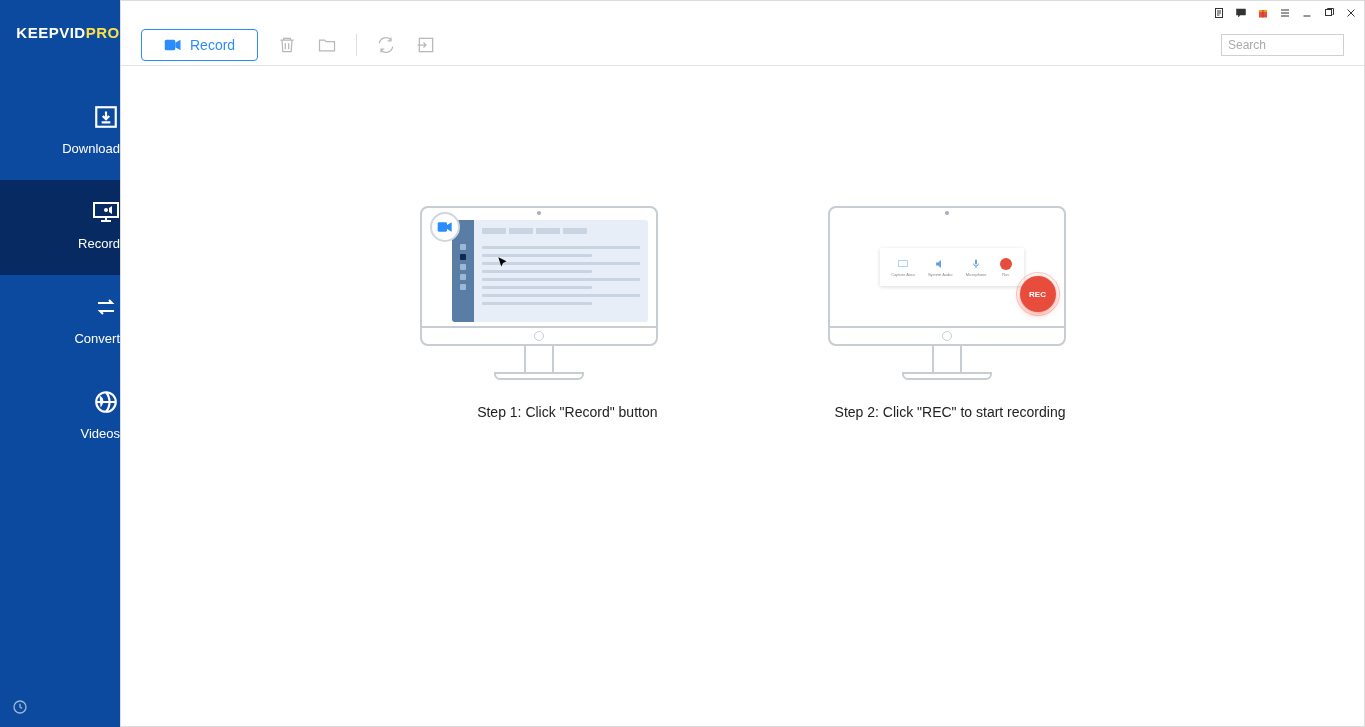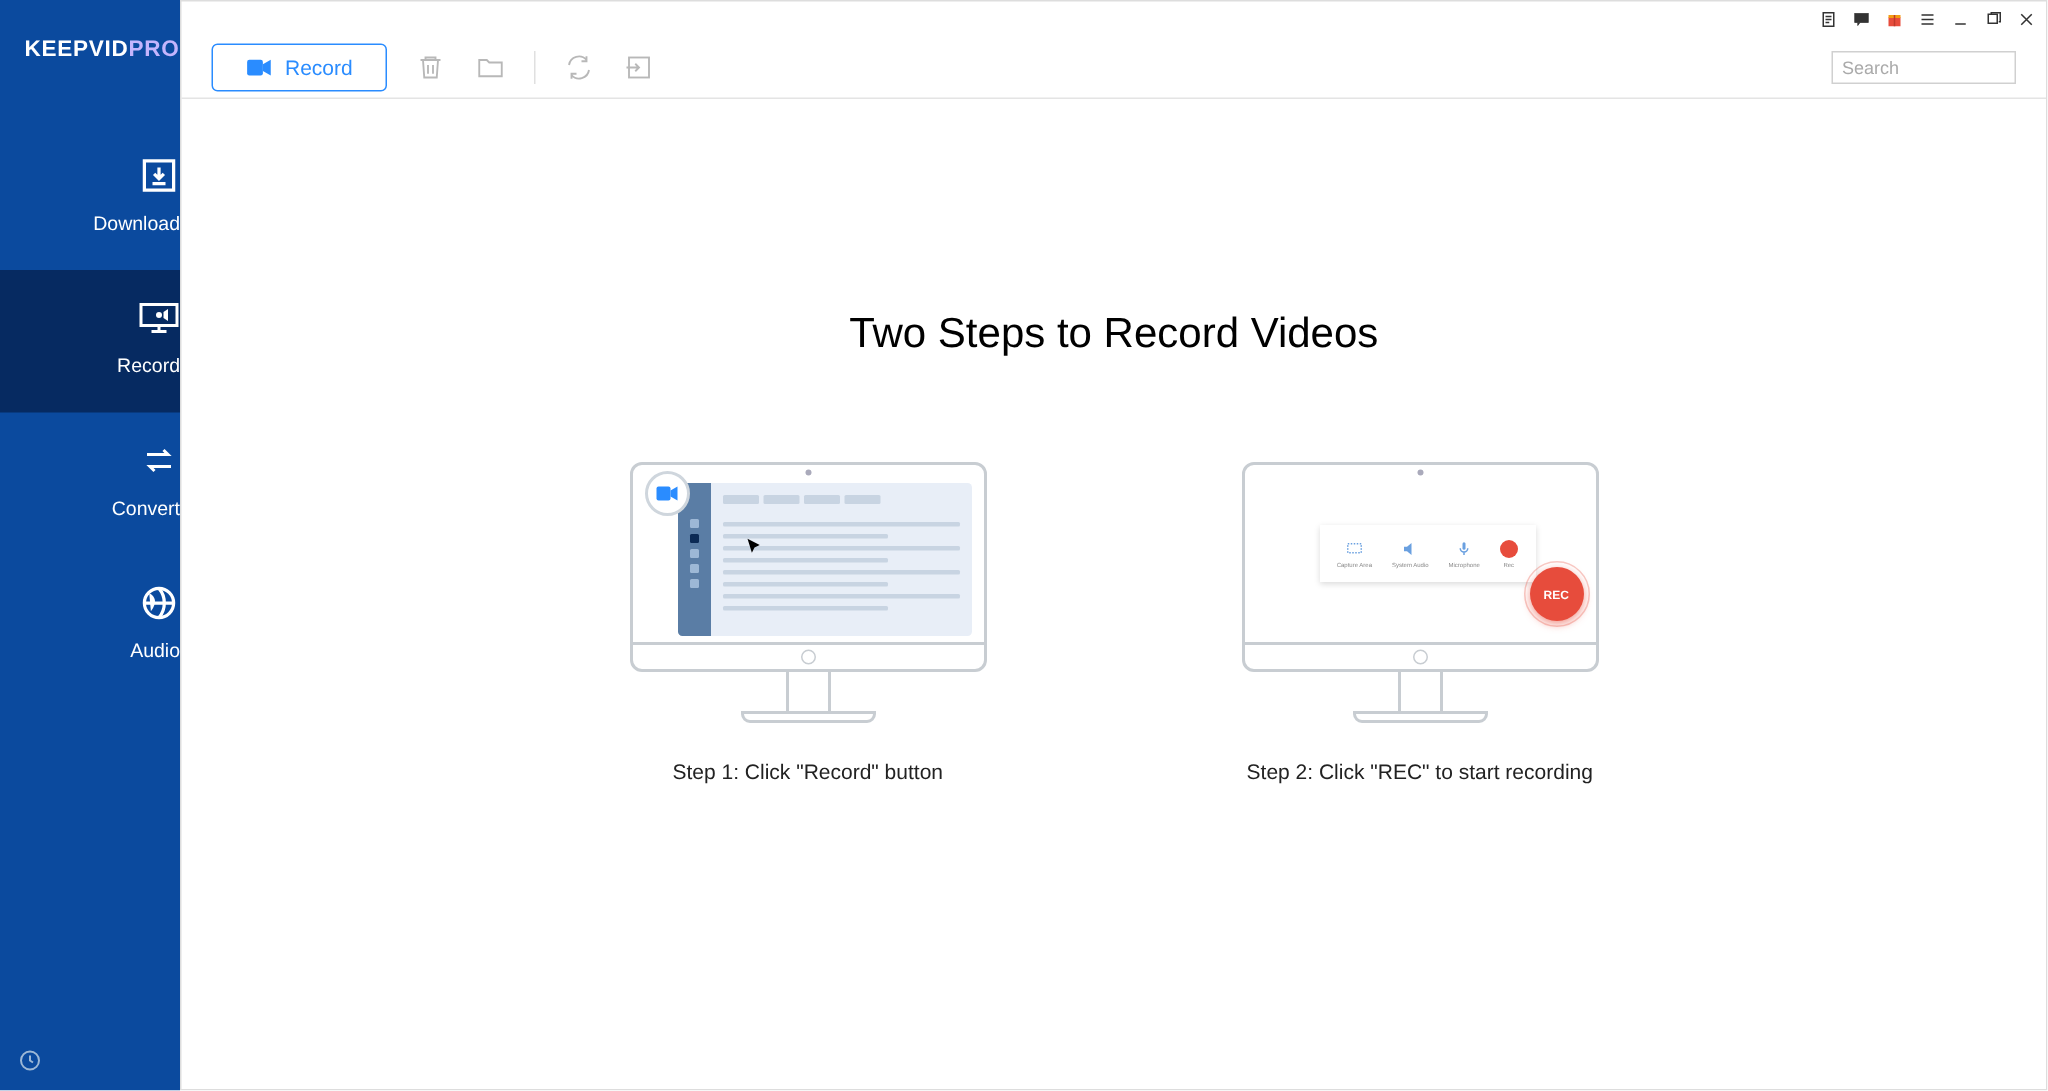--- a/index.html
+++ b/index.html
@@ -1,20 +1,20 @@
 <!DOCTYPE html>
 <html><head>
 <meta charset="utf-8">
 <style>
 * { margin: 0; padding: 0; box-sizing: border-box; font-family: Arial, sans-serif; }
 body { width: 1365px; height: 727px; display: flex; overflow: hidden; background: #fff; }
 
 .sidebar { width: 120px; background: #0b4a9e; display: flex; flex-direction: column; position: relative; }
 .logo { height: 65px; display: flex; align-items: center; justify-content: center; color: #fff; font-weight: bold; font-size: 15px; letter-spacing: 0.5px; padding-left: 16px; }
-.logo .pro { color: #c4b5fd; margin-left: 0; }
+.logo .pro { color: #fde047; margin-left: 0; }
 
 .nav { display: flex; flex-direction: column; padding-top: 20px; }
 .nav-item { display: flex; flex-direction: column; align-items: flex-end; padding: 18px 0 24px 0; color: #fff; font-size: 13px; cursor: pointer; gap: 10px; }
 .nav-item.active { background: #062a61; }
 .nav-item .icon-box { width: 28px; height: 28px; display: flex; align-items: center; justify-content: center; }
 .nav-item svg { stroke: #fff; fill: none; }
 
 .history-btn { position: absolute; bottom: 10px; left: 10px; width: 20px; height: 20px; display: flex; align-items: center; justify-content: center; cursor: pointer; }
 
 .main { flex: 1; display: flex; flex-direction: column; border: 1px solid #ddd; }
@@ -26,21 +26,21 @@
 .record-btn svg { fill: #2a8cff; }
 .tool-icon { width: 22px; height: 22px; display: flex; align-items: center; justify-content: center; cursor: pointer; }
 .tool-icon svg { stroke: #b8b8b8; fill: none; }
 .tool-sep { width: 1px; height: 22px; background: #e0e0e0; }
 .search-box { margin-left: auto; width: 123px; height: 22px; border: 1px solid #d0d0d0; padding: 0 6px; font-size: 12px; color: #999; }
 .search-box::placeholder { color: #aaa; }
 
 .content { flex: 1; display: flex; flex-direction: column; align-items: center; padding-top: 140px; }
 .headline { font-size: 28px; font-weight: normal; color: #000; margin-bottom: 70px; }
 .steps { display: flex; gap: 170px; }
-.step { display: flex; flex-direction: column; align-items: center; }
+.step { display: flex; flex-direction: column; align-items: flex-end; }
 .step-caption { margin-top: 24px; font-size: 14px; color: #222; }
 
 
 .monitor { width: 238px; }
 .screen { width: 238px; height: 140px; border: 2px solid #c8cdd2; border-radius: 8px; background: #fff; position: relative; overflow: hidden; }
 .screen-top { height: 10px; display:flex; align-items:center; justify-content:center; }
 .screen-top::before { content:""; width:4px; height:4px; background:#aab; border-radius:50%; }
 .stand-neck { width: 30px; height: 28px; background: #fff; border-left: 2px solid #c8cdd2; border-right: 2px solid #c8cdd2; margin: 0 auto; }
 .stand-base { width: 90px; height: 8px; border: 2px solid #c8cdd2; border-radius: 0 0 6px 6px; margin: -2px auto 0; }
 .screen-bottom { position:absolute; bottom:0; left:0; right:0; height:18px; border-top:2px solid #c8cdd2; display:flex; align-items:center; justify-content:center;}
@@ -106,21 +106,21 @@
       <span>Convert</span>
     </div>
     <div class="nav-item">
       <div class="icon-box">
         <svg width="26" height="26" viewBox="0 0 24 24" stroke-width="2">
             <circle cx="12" cy="12" r="9"></circle>
             <path d="M12 3a14 14 0 0 1 0 18M3 12h18" fill="none"></path>
             <path d="M6 6c4 2 5 6 1 11" fill="#fff" stroke="none"></path>
           </svg>
       </div>
-      <span>Audio</span>
+      <span>Videos</span>
     </div>
   </div>
   <div class="history-btn">
     <svg width="16" height="16" viewBox="0 0 24 24" stroke="#9db8d6" fill="none" stroke-width="2">
         <circle cx="12" cy="12" r="9"></circle>
         <path d="M12 7v5l3 2"></path>
       </svg>
   </div>
 </div>
 
@@ -195,21 +195,20 @@
     <div class="tool-icon">
         <svg width="20" height="20" viewBox="0 0 24 24" stroke-width="1.5">
           <rect x="4" y="4" width="16" height="16"></rect>
           <path d="M2 12h10M9 9l3 3-3 3"></path>
         </svg>
       </div>
     <input class="search-box" placeholder="Search" style="">
   </div>
 
   <div class="content">
-    <h1 class="headline">Two Steps to Record Videos</h1>
     <div class="steps">
 
       <div class="step">
         <div class="monitor">
           <div class="screen">
             <div class="screen-top"></div>
             <div class="s1-win">
               <div class="s1-side">
                 <div class="s1-side-dot"></div>
                 <div class="s1-side-dot active"></div>

